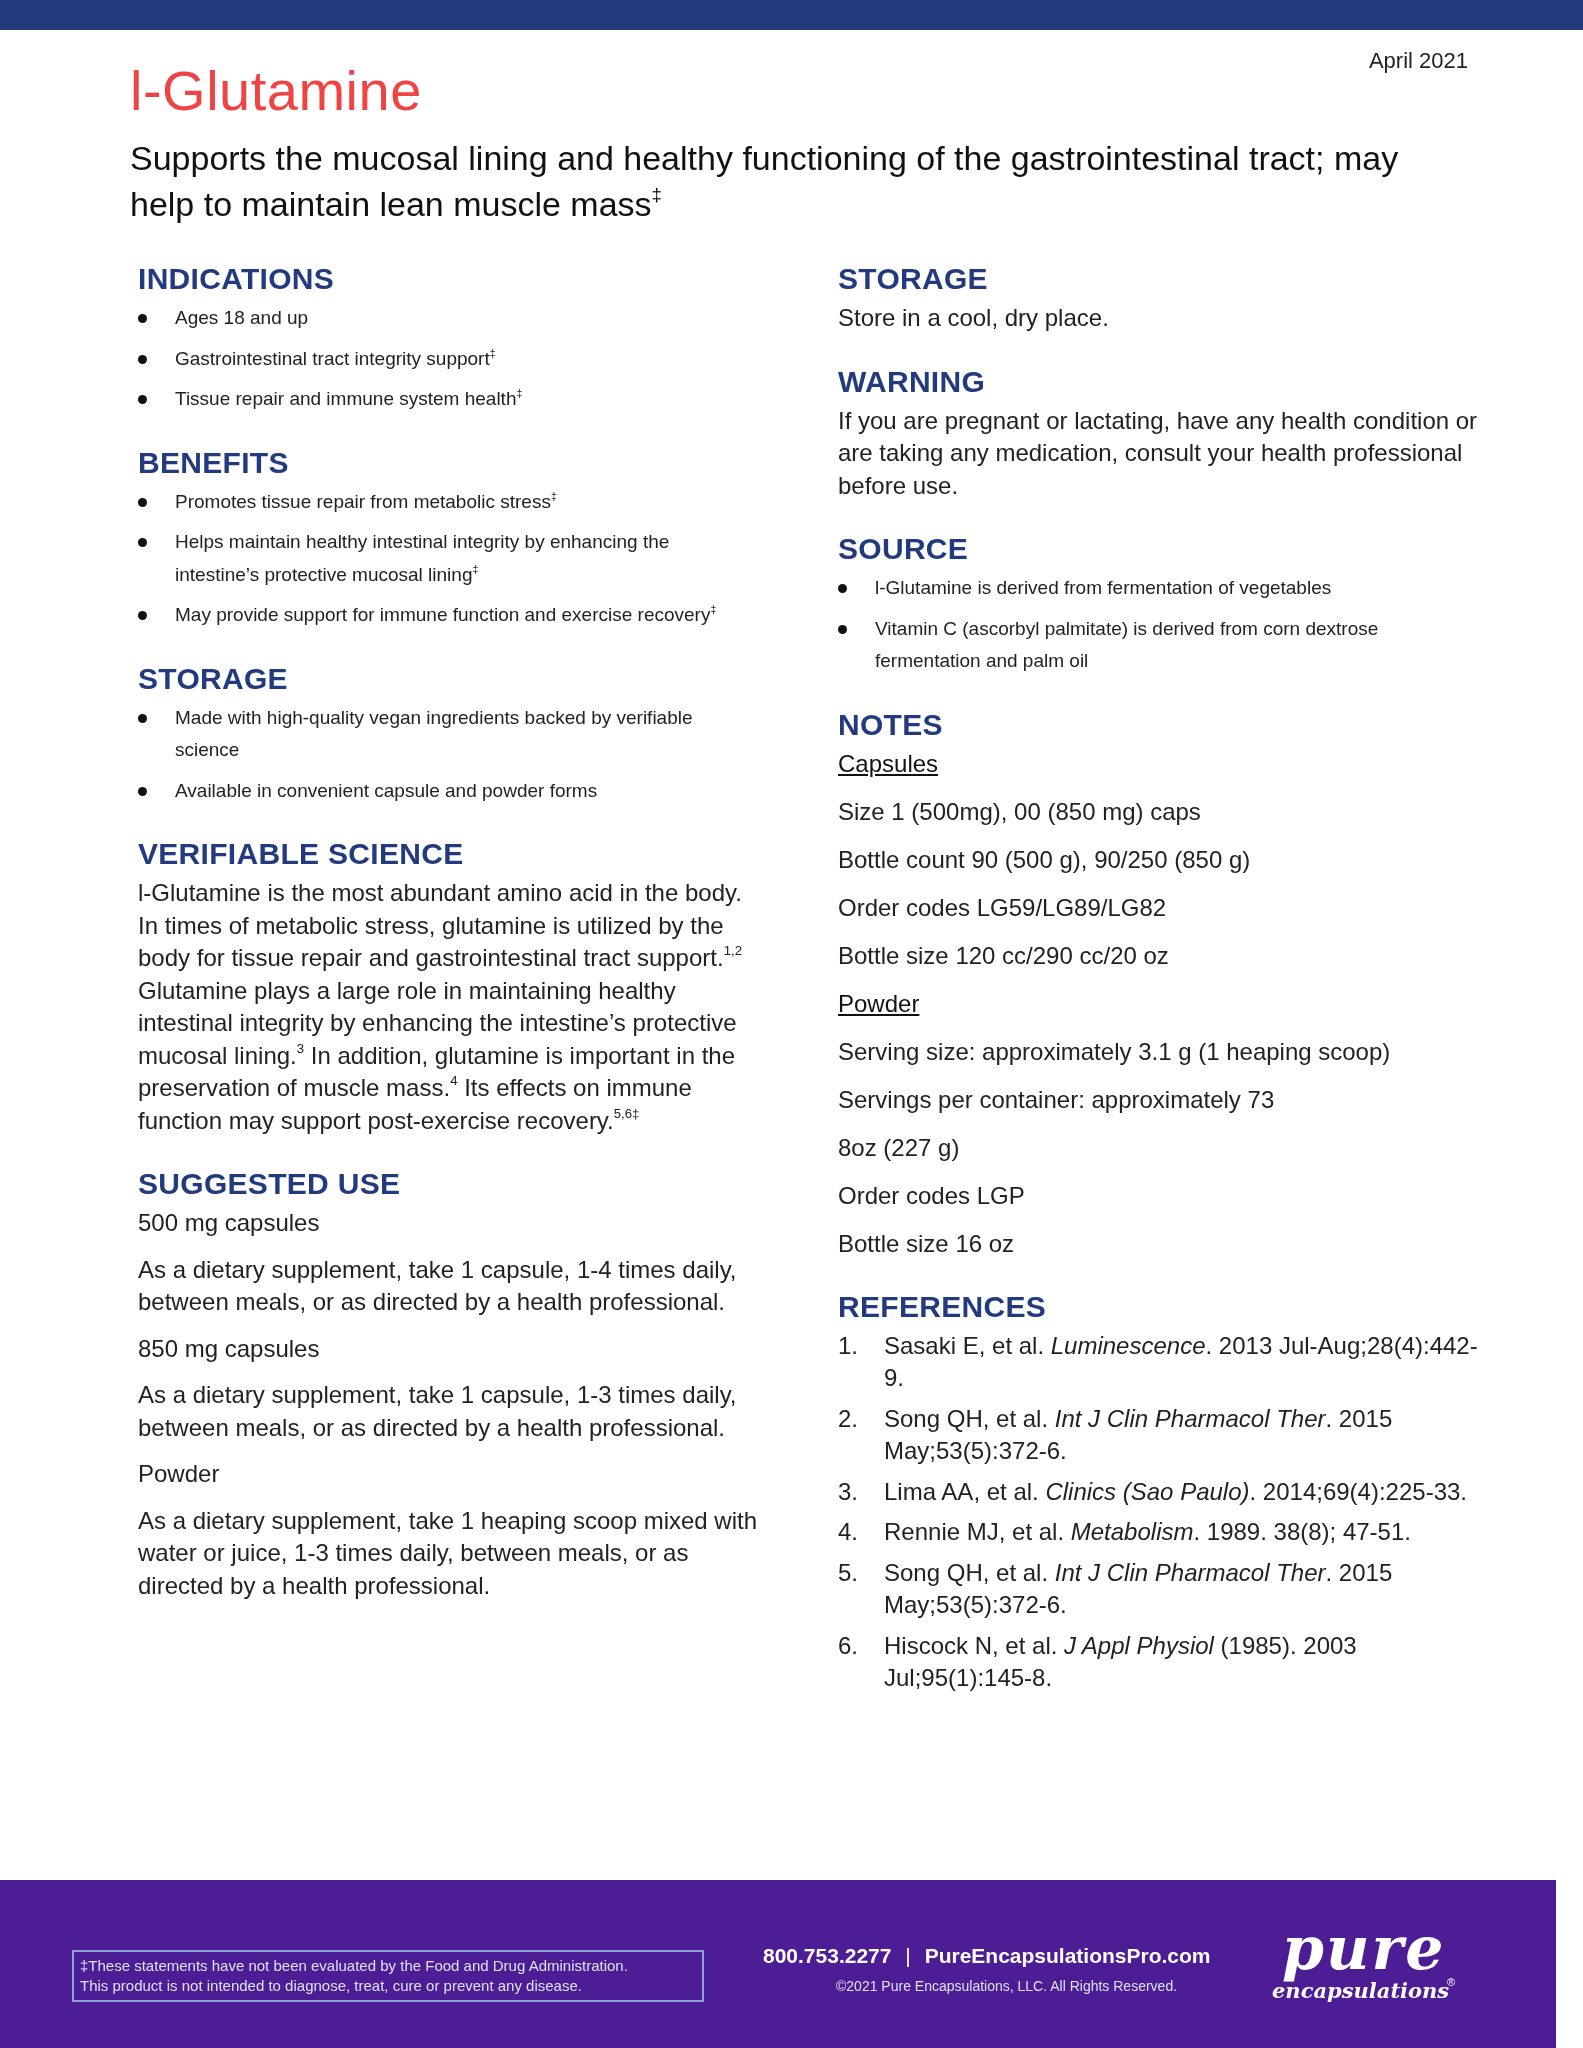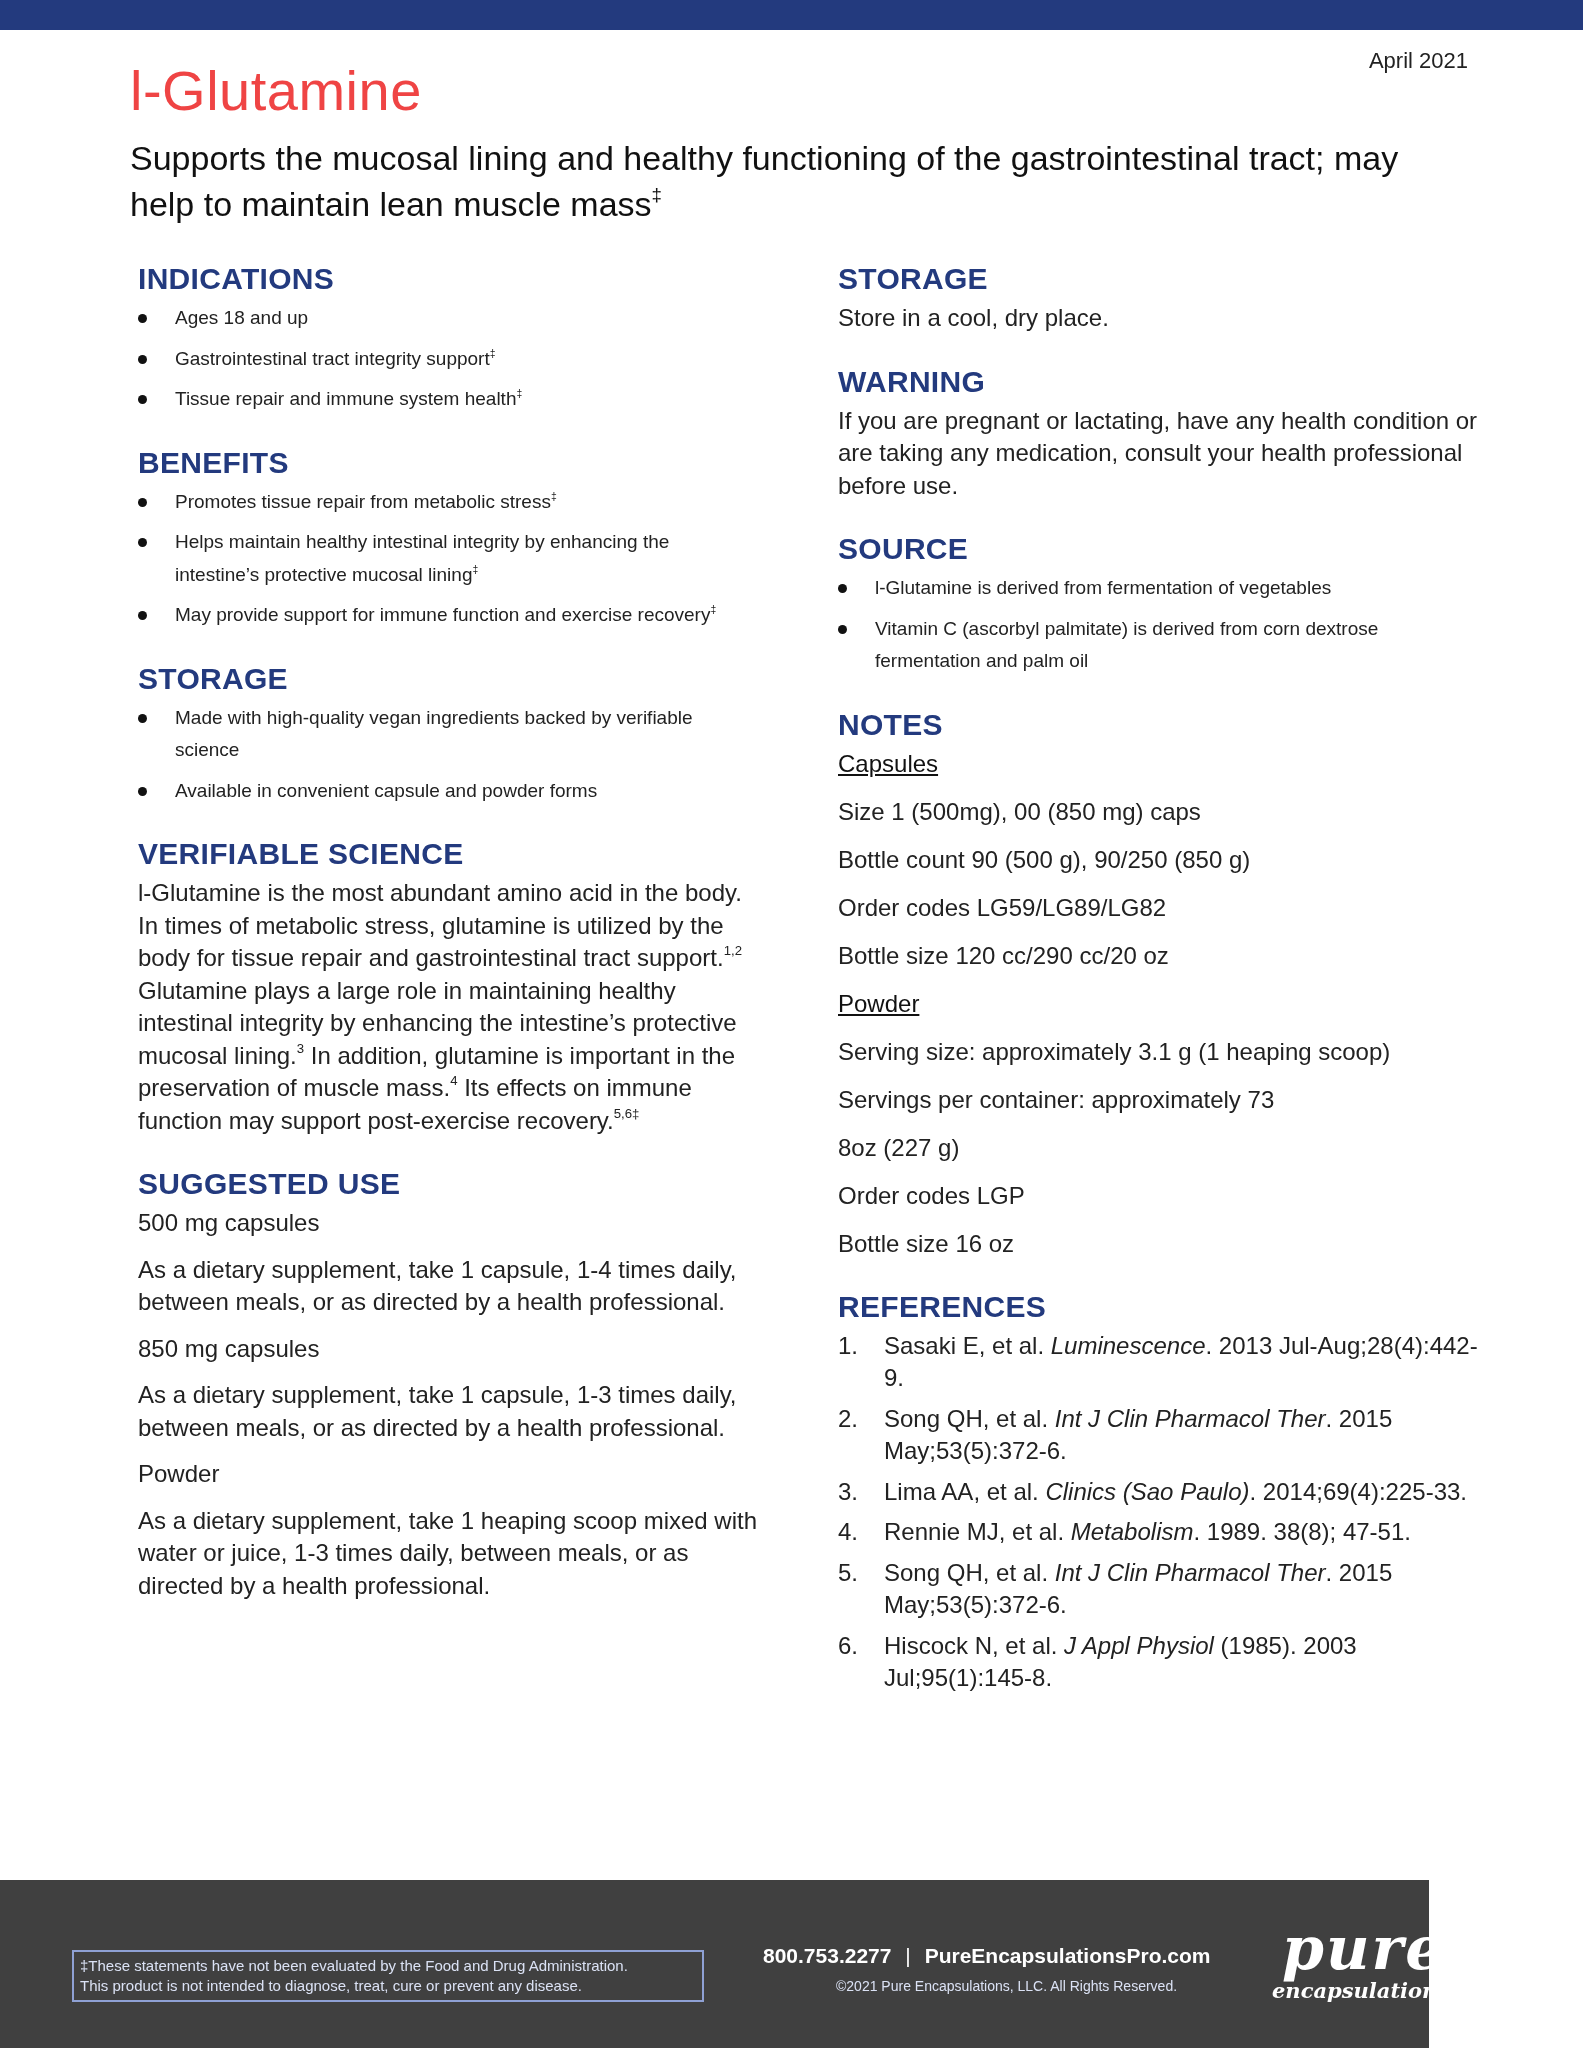--- a/index.html
+++ b/index.html
@@ -19,21 +19,21 @@
   .section h2 { margin:0 0 6px 0; font-size:30px; color:#233a7e; font-weight:bold; letter-spacing:0.3px; }
   .section p { margin:0 0 14px 0; font-size:24px; line-height:32.5px; color:#222; }
   ul.bullets { list-style:none; margin:0; padding:0; }
   ul.bullets li { position:relative; padding-left:37px; font-size:19px; line-height:32.5px; margin-bottom:8px; color:#222; }
   ul.bullets li .dot { position:absolute; left:0; top:12px; width:9px; height:9px; border-radius:50%; background:#111; }
   .sub-head { font-size:24px; line-height:32px; margin:0 0 16px 0; text-decoration:underline; color:#111; }
   .note-line { font-size:24px; line-height:32px; margin:0 0 16px 0; color:#222; }
   ol.refs { list-style:none; margin:0; padding:0; }
   ol.refs li { position:relative; padding-left:46px; font-size:24px; line-height:32.5px; margin-bottom:8px; color:#222; }
   ol.refs li .num { position:absolute; left:0; top:0; }
-  .footer { position:absolute; left:0; top:1880px; width:1429px; height:168px; background:#404040; }
+  .footer { position:absolute; left:0; top:1880px; width:1556px; height:168px; background:#4c1d95; }
   .disclaimer { position:absolute; left:72px; top:70px; width:632px; height:52px; border:2px solid #8fa1d4; padding:0 0 0 6px; color:#dbe2f5; font-size:15px; line-height:20px; box-sizing:border-box; padding-top:4px; }
   .contact { position:absolute; left:763px; top:64px; color:#fff; font-weight:bold; font-size:21px; }
   .copyright { position:absolute; left:836px; top:98px; color:#dbe2f5; font-size:14px; }
   .logo { position:absolute; left:1272px; top:40px; color:#fff; }
   .logo .pure { font-family:"DejaVu Serif", serif; font-style:italic; font-weight:bold; font-size:60px; line-height:56px; letter-spacing:2px; display:block; padding-left:10px; }
   .logo .enc { font-family:"DejaVu Serif", serif; font-style:italic; font-weight:bold; font-size:21px; display:block; margin-top:2px; }
   .logo .reg { position:absolute; right:-6px; top:56px; font-size:11px; }
   em { font-style:italic; }
 </style>
 </head>

